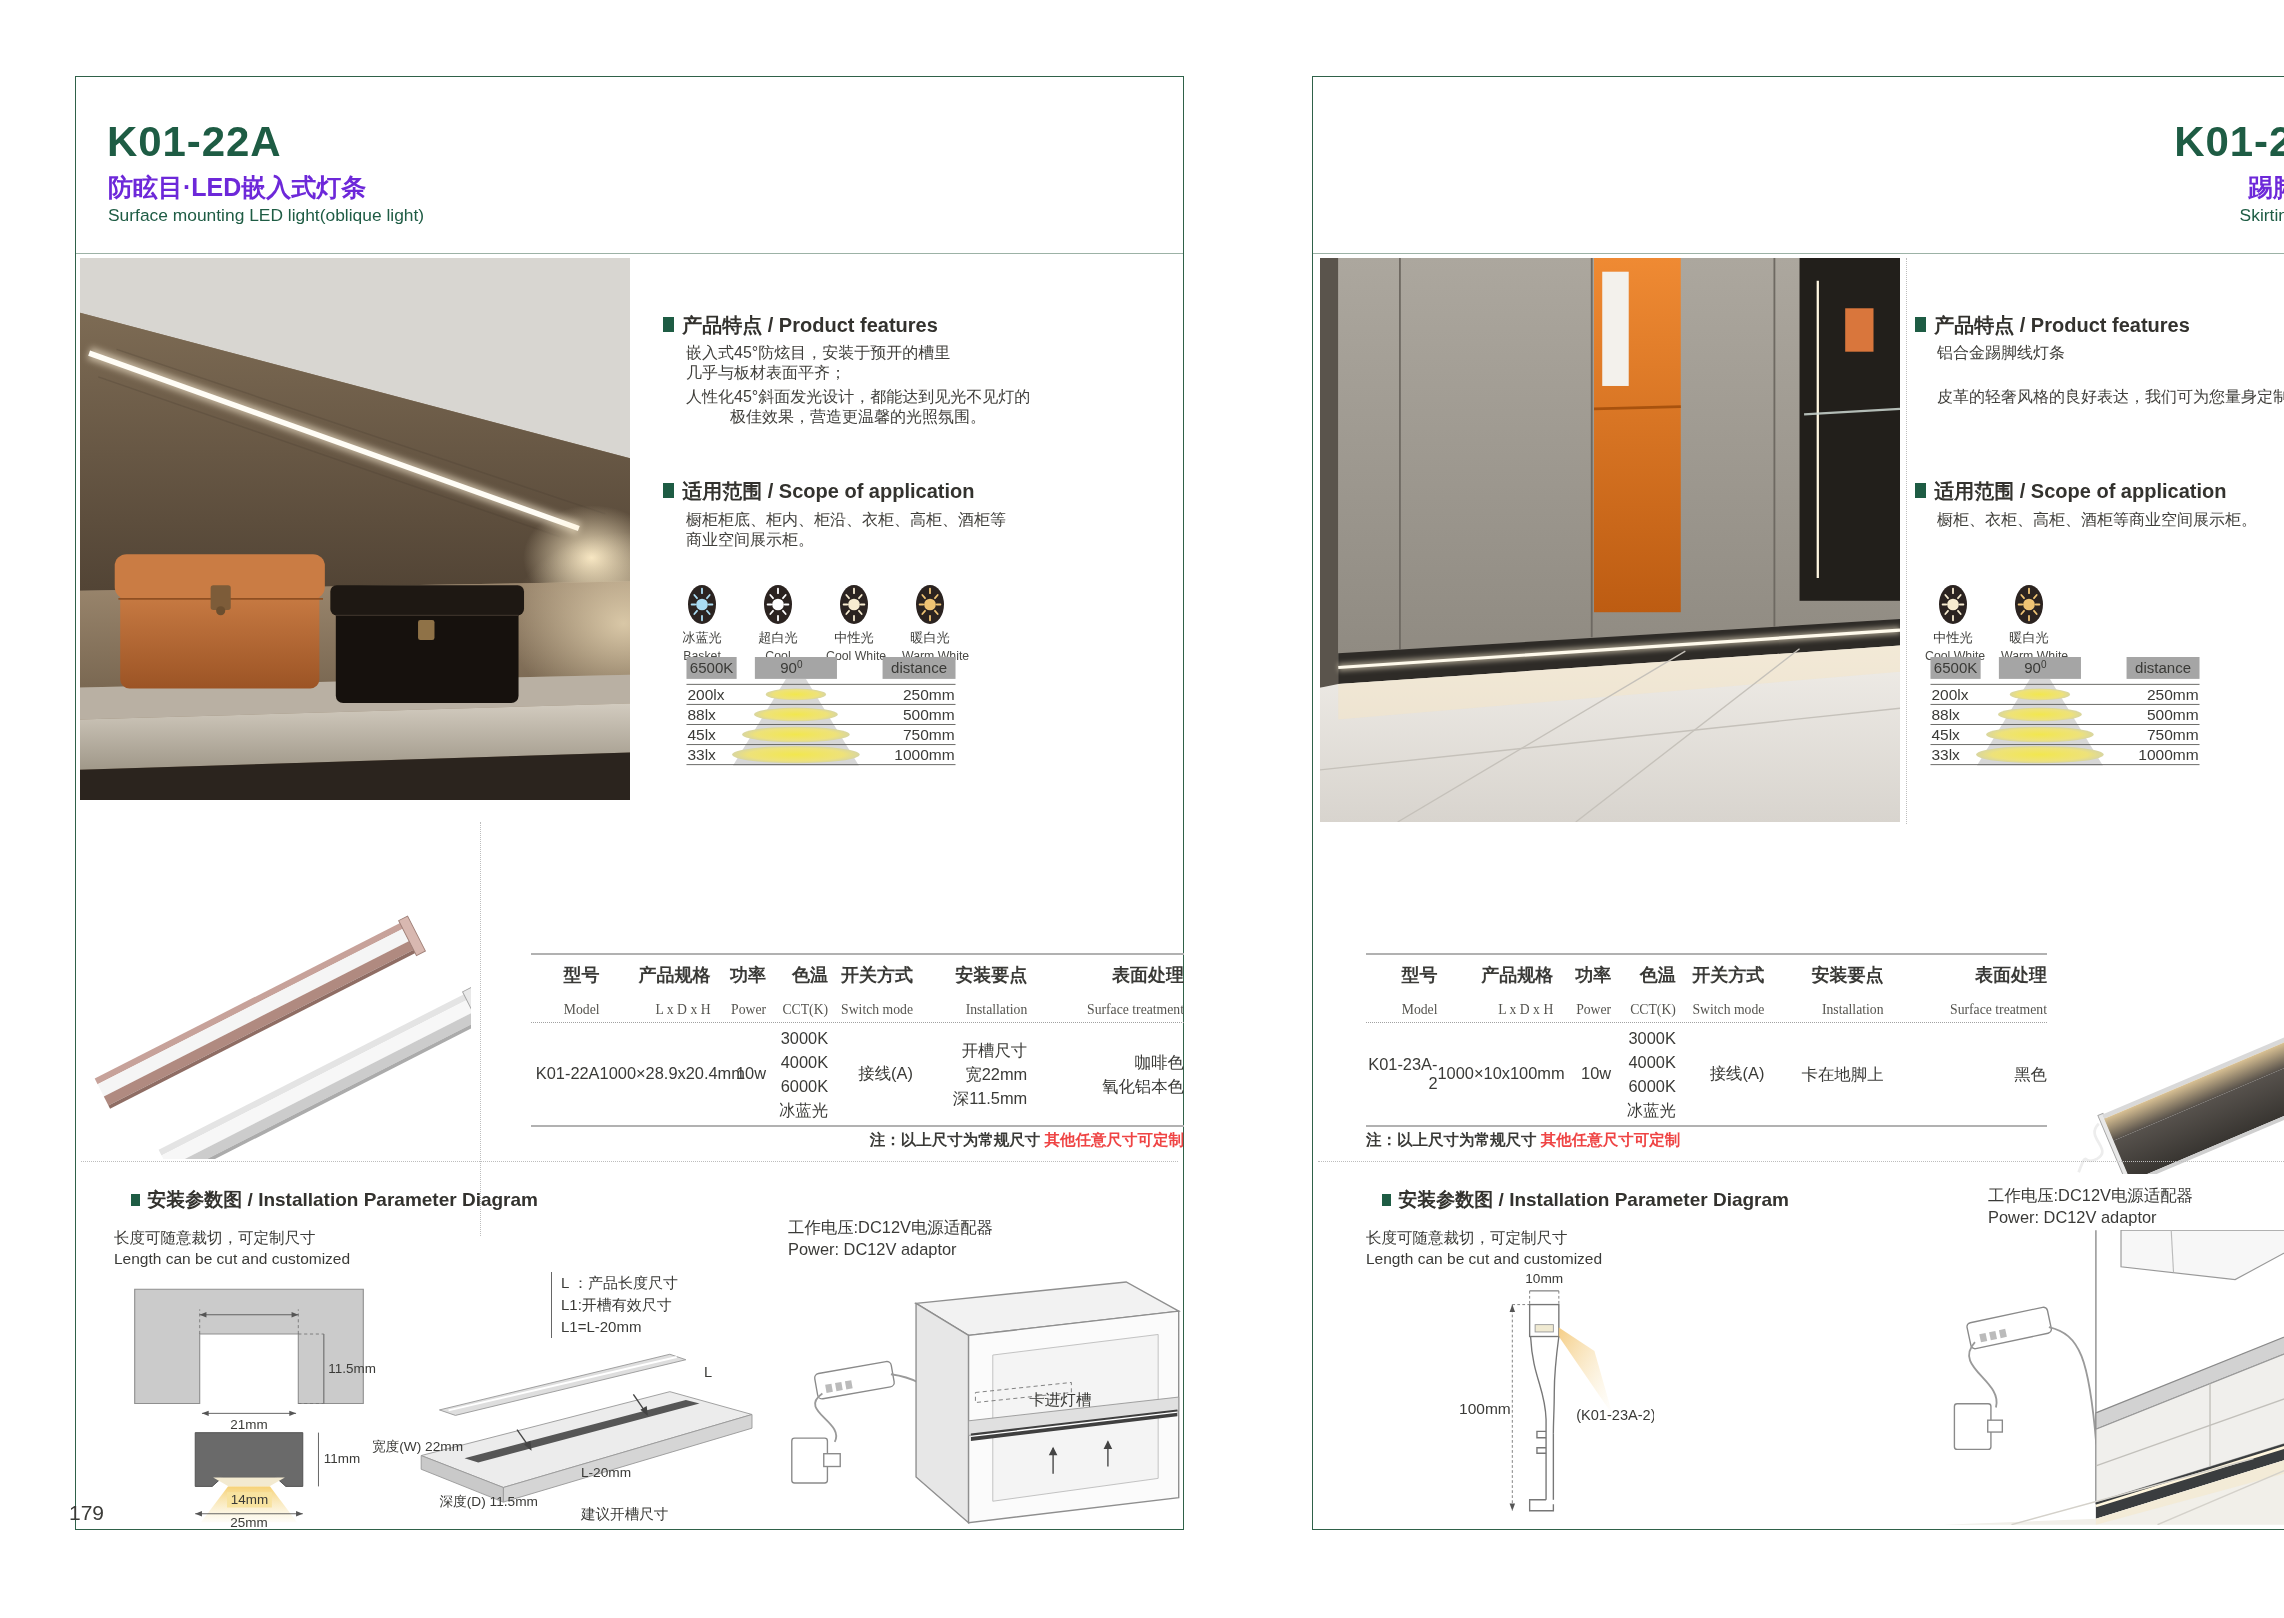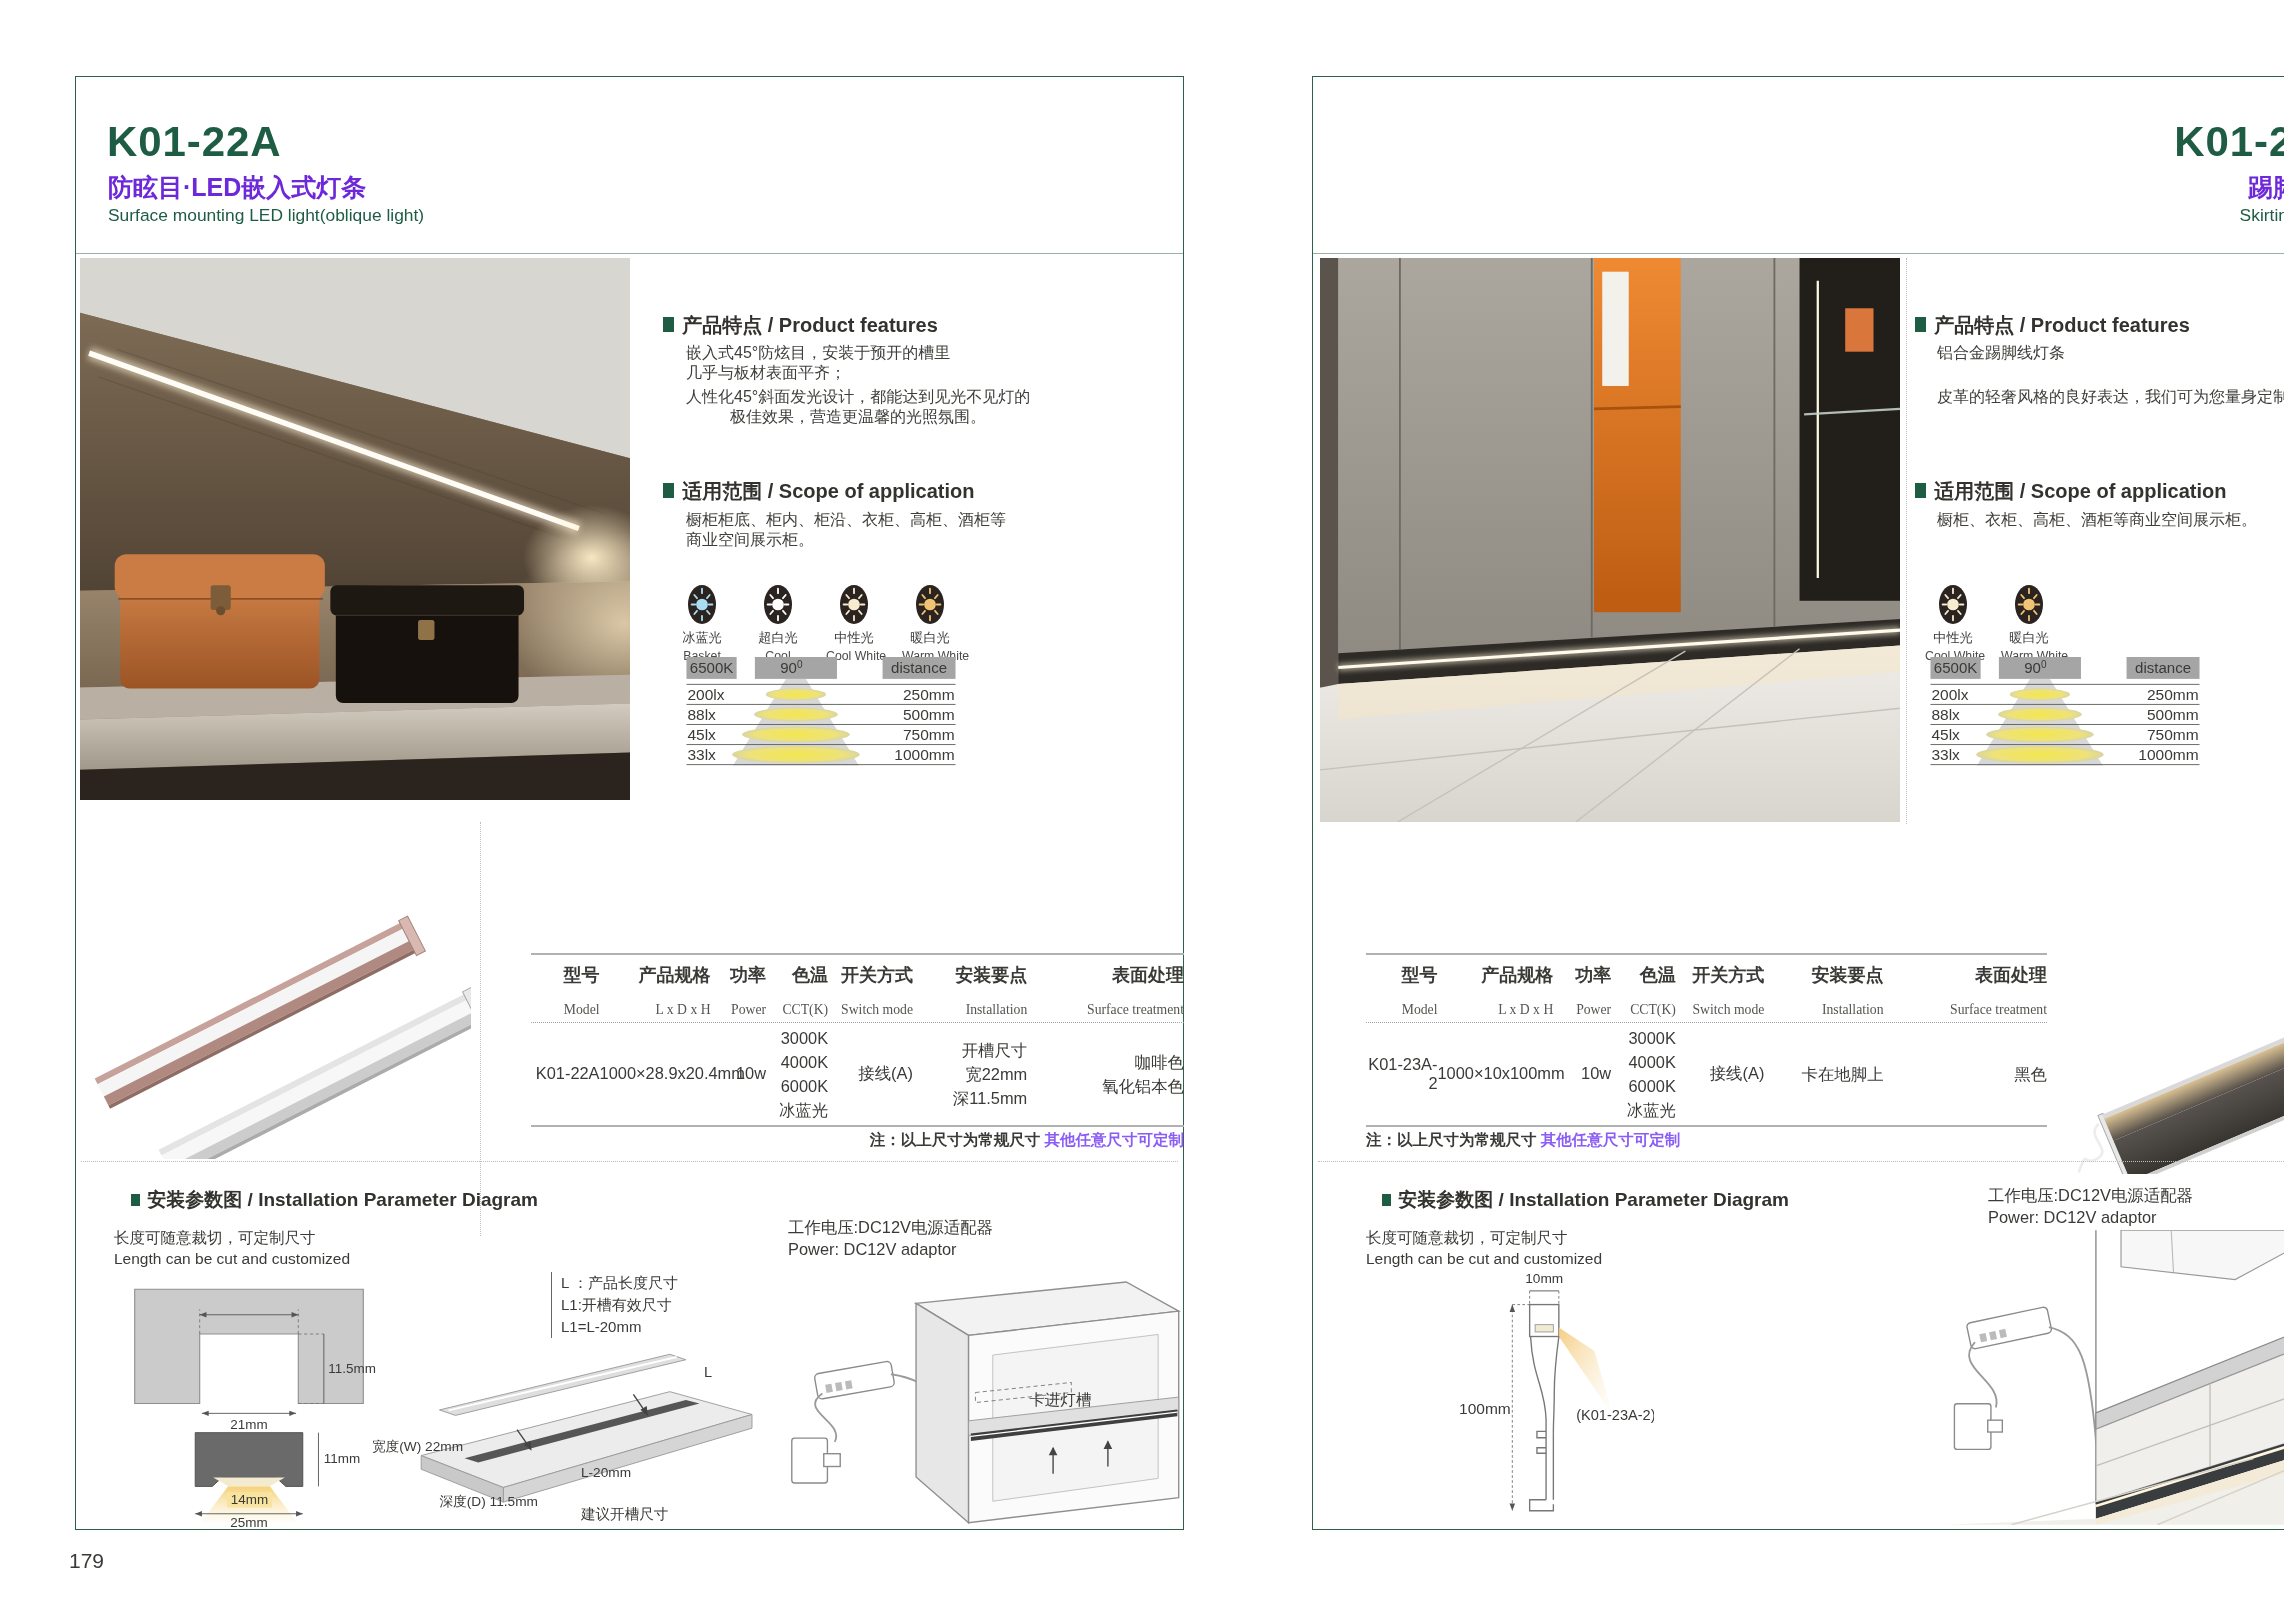--- a/index.html
+++ b/index.html
@@ -30,21 +30,21 @@
   .t-head{display:flex;padding:7.3px 0 4.6px 0;}
   .t-col{text-align:right;}
   .w1{width:10.5%;} .w2{width:17%;} .w3{width:8.5%;} .w4{width:9.5%;} .w5{width:13%;} .w6{width:17.5%;} .w7{width:24%;}
   .th-cn{font-size:18px;font-weight:600;}
   .th-en{font-size:13.7px;color:#55544f;margin-top:15px;font-family:Liberation Serif, serif;}
   .t-sep{border-top:1.4px dotted #a2a2a2;}
   .t-body{display:flex;align-items:center;min-height:90px;padding:2.7px 0;}
   .cell{font-size:16.4px;}
   .cell-line{line-height:24px;}
   .note{font-size:15.5px;font-weight:600;white-space:nowrap;}
-  .note .hl{color:#8b5cf6;}
+  .note .hl{color:#ef4444;}
   .dotted-h{position:absolute;border-top:1.4px dotted #bdbdbd;}
   .dotted-v{position:absolute;border-left:1.4px dotted #bdbdbd;}
   .install-head{font-size:19px;font-weight:bold;color:#33322e;white-space:nowrap;padding-left:19px;}
   .cut-line{font-size:15.5px;line-height:20px;white-space:nowrap;}
   .legend{border-left:1.4px solid #666;padding-left:9px;font-size:15px;line-height:22px;white-space:nowrap;}
   .dc{font-size:16.4px;line-height:21.5px;white-space:nowrap;}
   .pagenum{position:absolute;font-size:21px;color:#3a3a37;}
 </style>
 </head>
 <body>
@@ -721,16 +721,16 @@
       <line x1="335" y1="604" x2="1010" y2="394" stroke="#fff6dd" stroke-width="6"></line>
       <polygon points="0,645 335,632 1010,422 1010,645" fill="#f1efe9"></polygon>
       <polygon points="335,632 1010,422 1010,462 335,645" fill="#f5e7c6" opacity="0.5"></polygon>
       <g stroke="#d4d1ca" stroke-width="3">
         <line x1="150" y1="645" x2="680" y2="500"></line>
           <line x1="470" y1="645" x2="880" y2="470"></line>
       </g>
     </svg>
   </div>
 
-  <div class="pagenum" style="left:69px;top:1549px;">179</div>
+  <div class="pagenum" style="left:69px;top:1501px;">179</div>
 
 </div>
 
 
 </body></html>

